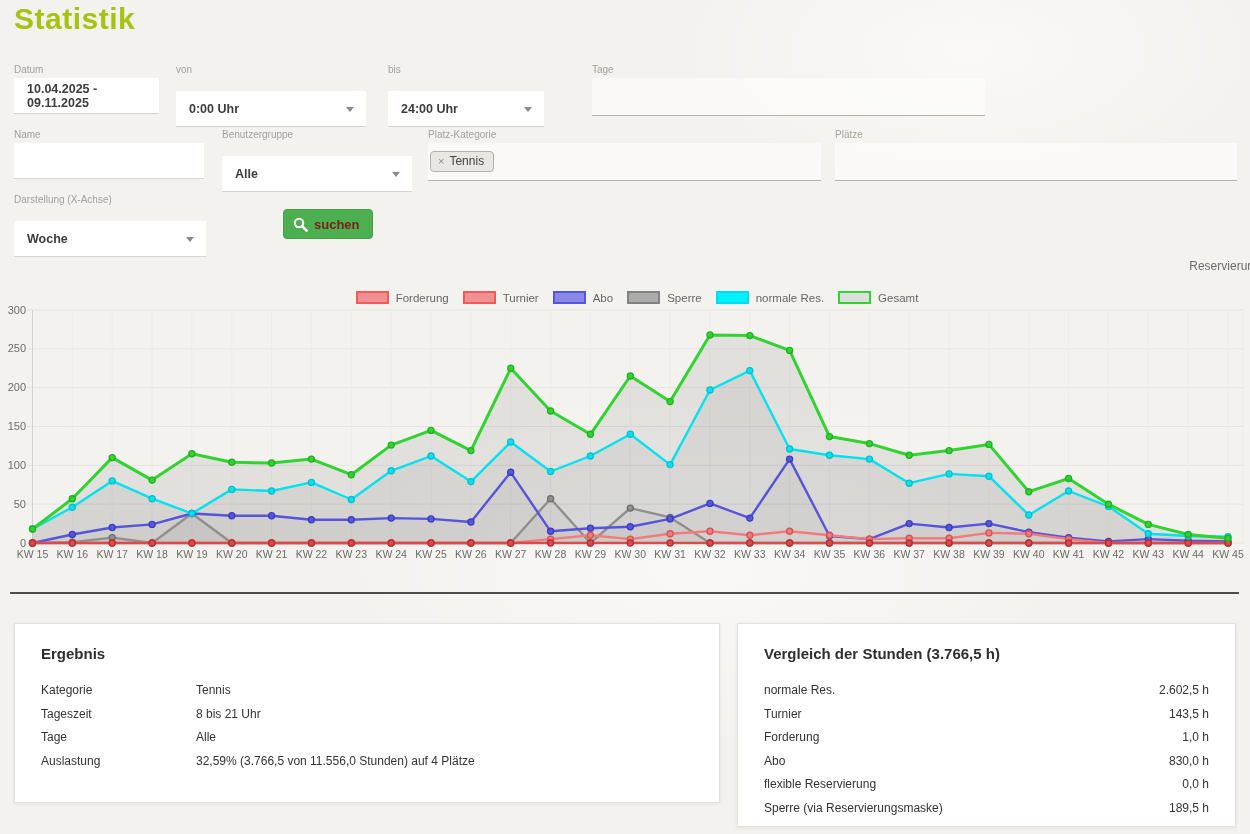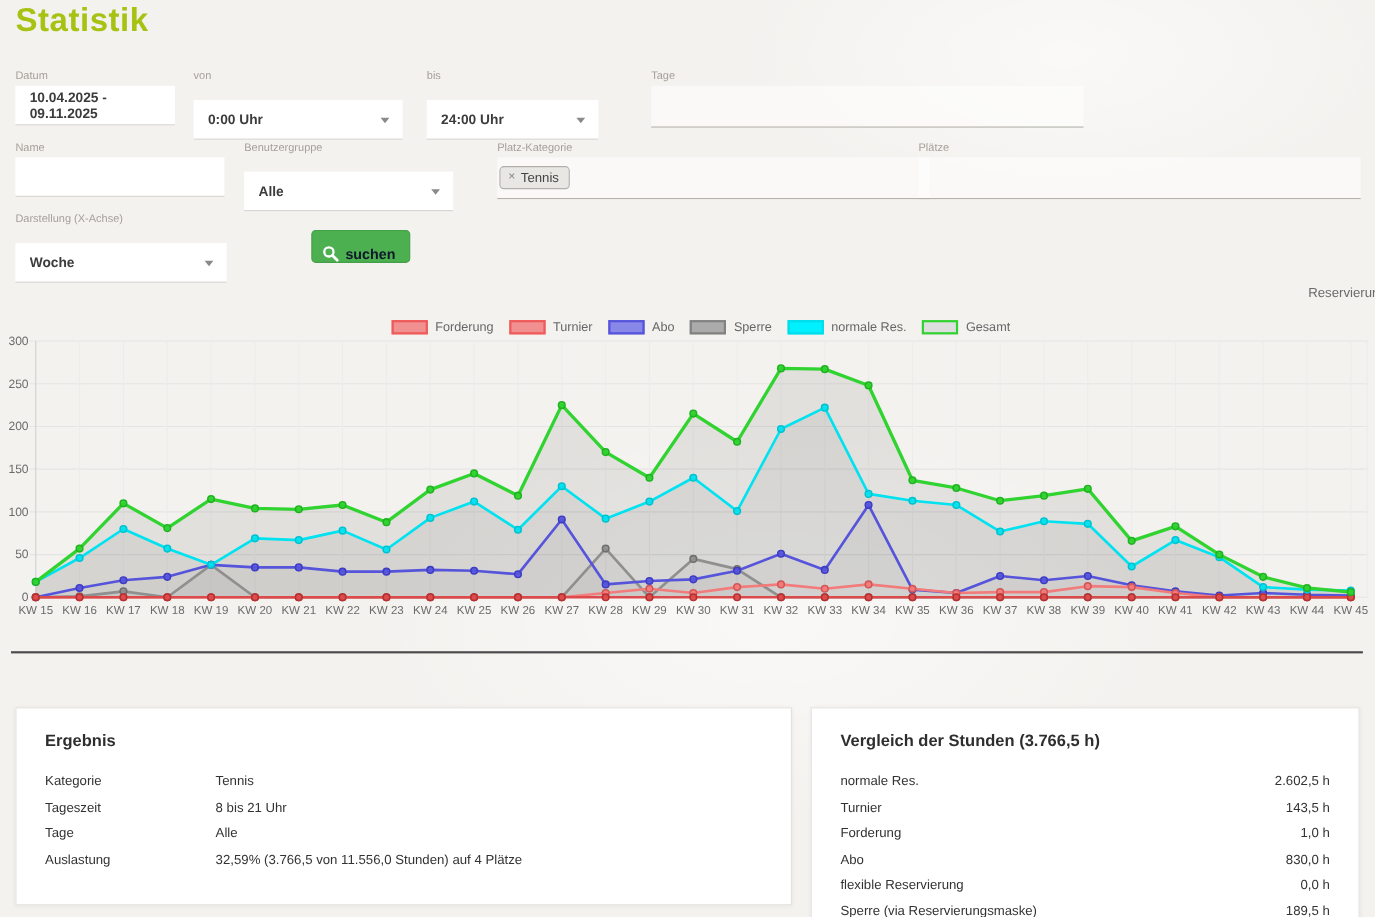--- a/index.html
+++ b/index.html
@@ -40,38 +40,37 @@
   .uline input { border:none; outline:none; background:transparent; width:100%; font-size:12.5px; color:#3c3c3c; }
   .chip {
     background:#e9e7e4; border:1px solid #b3b0ac; border-radius:4px;
     font-size:12px; color:#444; padding:2px 9px 3px 7px;
     display:inline-flex; align-items:center; gap:5px; line-height:14px;
   }
   .chip .x { color:#8a8a8a; font-size:11px; cursor:pointer; }
   .btn-suchen {
     position:absolute; left:283px; top:209px; height:30px;
     background:#4caf50; border:1px solid #43a047; border-radius:4px;
-    color:#0f172a; font-size:13px; font-weight:700;
-    display:flex; align-items:flex-end; gap:6px; padding:0 12px 0 9px; cursor:pointer;
+    color:#7f1d1d; font-size:13px; font-weight:700;
+    display:flex; align-items:center; gap:6px; padding:0 12px 0 9px; cursor:pointer;
     font-family:inherit;
   }
   .chart-title { position:absolute; top:259px; left:0; width:100%; text-align:right;
     font-size:12px; font-weight:400; color:#6b6b6b; }
   .legend { position:absolute; top:291px; left:0; width:100%;
     display:flex; justify-content:center; }
   .legend-item { display:flex; align-items:center; margin:0 7px; cursor:pointer; }
   .lbox { width:33px; height:13px; border:2px solid; margin-right:7px; box-sizing:border-box; }
   .llabel { font-size:11.5px; color:#666; }
   .chart-svg { position:absolute; left:0; top:302px; }
   .chart-svg text { font-family:"Liberation Sans","DejaVu Sans",sans-serif; fill:#6b6b6b; }
   .divider { position:absolute; left:10px; top:592px; width:1229px; height:2px; background:#4c4c4c; }
   .card {
     position:absolute; background:#fff; border:1px solid #e3e1de; box-sizing:border-box;
     box-shadow:0 1px 4px rgba(0,0,0,.07);
-    margin-top:20px;
   }
   .card h2 { margin:21px 0 0 26px; font-size:15px; font-weight:700; color:#2e2e2e; }
   .rows { margin:17px 26px 0 26px; }
   .rrow { display:flex; font-size:12px; color:#333; line-height:23.5px; }
   .rows-ergebnis .rlabel { width:155px; flex:none; }
   .rows-vergleich .rlabel { flex:1; }
   .rows-vergleich .rvalue { text-align:center; }
 </style>
 </head>
 <body>
@@ -112,21 +111,21 @@
       <input type="text" value="" style="">
     </div>
   </div>
   <div class="field" style="left:222px;top:129px;width:190px">
     <span class="flabel">Benutzergruppe</span>
     <div class="box select">
       <span>Alle</span>
       <i class="caret"></i>
     </div>
   </div>
-  <div class="field" style="left:452px;top:129px;width:393px">
+  <div class="field" style="left:428px;top:129px;width:393px">
     <span class="flabel">Platz-Kategorie</span>
     <div class="uline">
       <span class="chip">
         <span class="x">×</span>
         <span>Tennis</span>
       </span>
     </div>
   </div>
   <div class="field" style="left:835px;top:129px;width:402px">
     <span class="flabel">Plätze</span>

